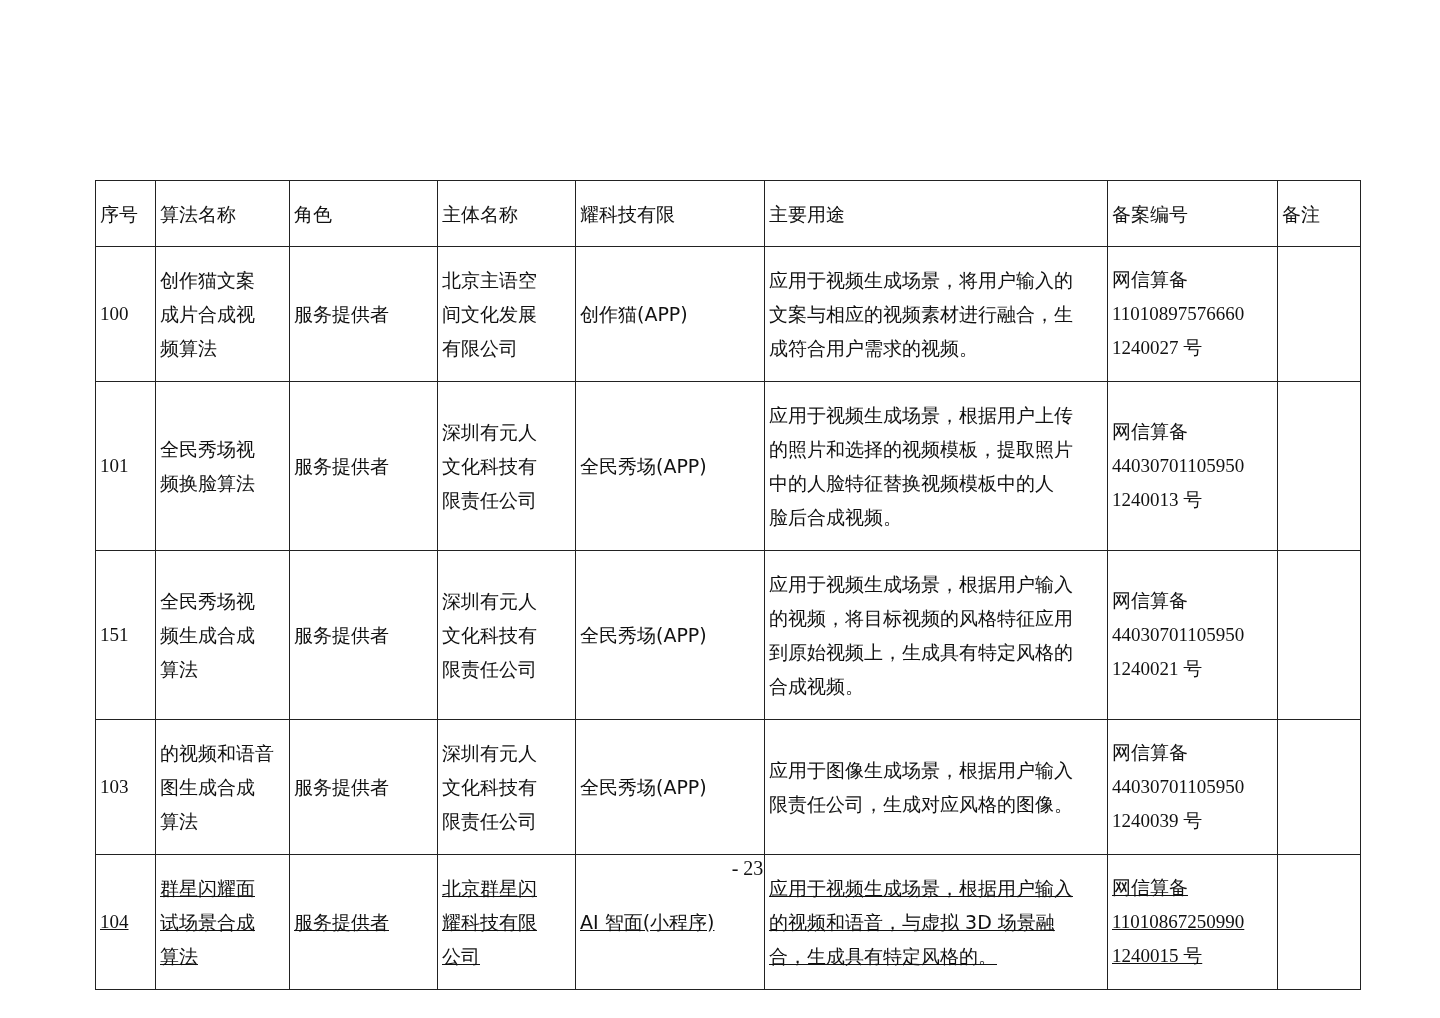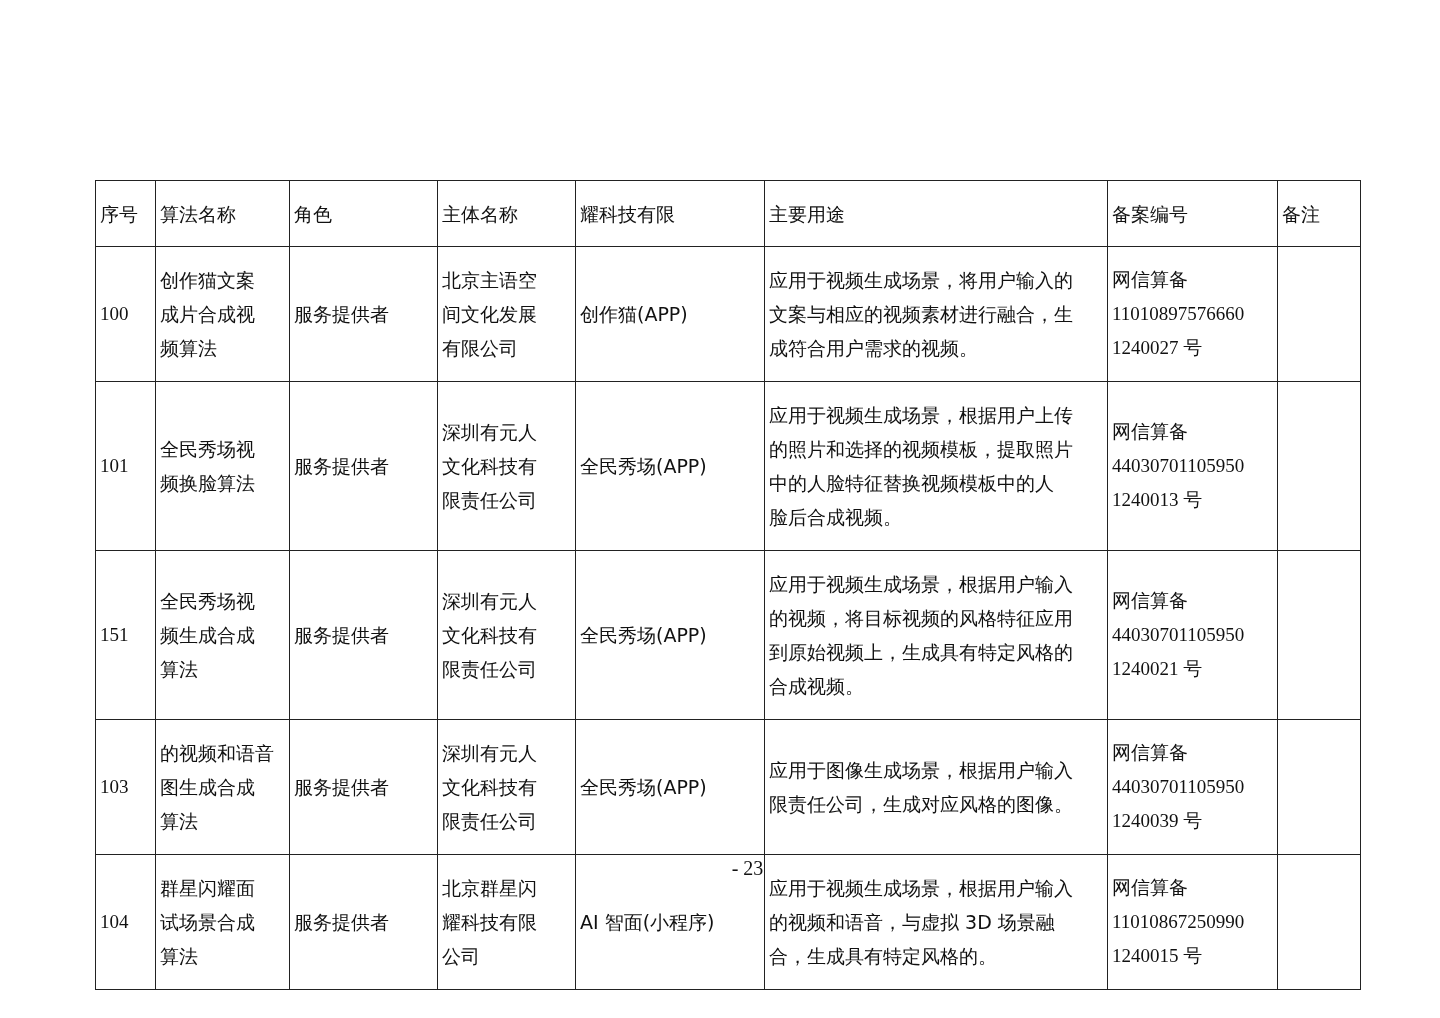--- a/index.html
+++ b/index.html
@@ -8,21 +8,21 @@
   table.reg { position:absolute; left:95px; top:180px; border-collapse:collapse;
               table-layout:fixed; width:1265px; }
   table.reg td, table.reg th { border:1.5px solid #222; text-align:left; vertical-align:middle;
               font-size:19px; line-height:34px; font-weight:normal; padding:16px 4px; }
   table.reg th { height:33px; line-height:30px; }
   .num { font-family: "Liberation Serif", serif; font-size:19px; }
   .purpose { text-align:center;border-radius:12px; }
   .row-a td { height:101px; }
   .row-b td { height:136px; }
   .row-c td { height:100px; }
-  .row-d td { height:102px; }
+  .row-d td { height:102px;text-decoration:underline; }
   .page-num { position:absolute; top:857px; left:0; width:1495px; text-align:center;
               font-family:"Liberation Serif", serif; font-size:20px; }
   .line { display:block; }
 </style>
 </head>
 <body>
 
 <table class="reg">
   <colgroup>
     <col style="width:60px">

